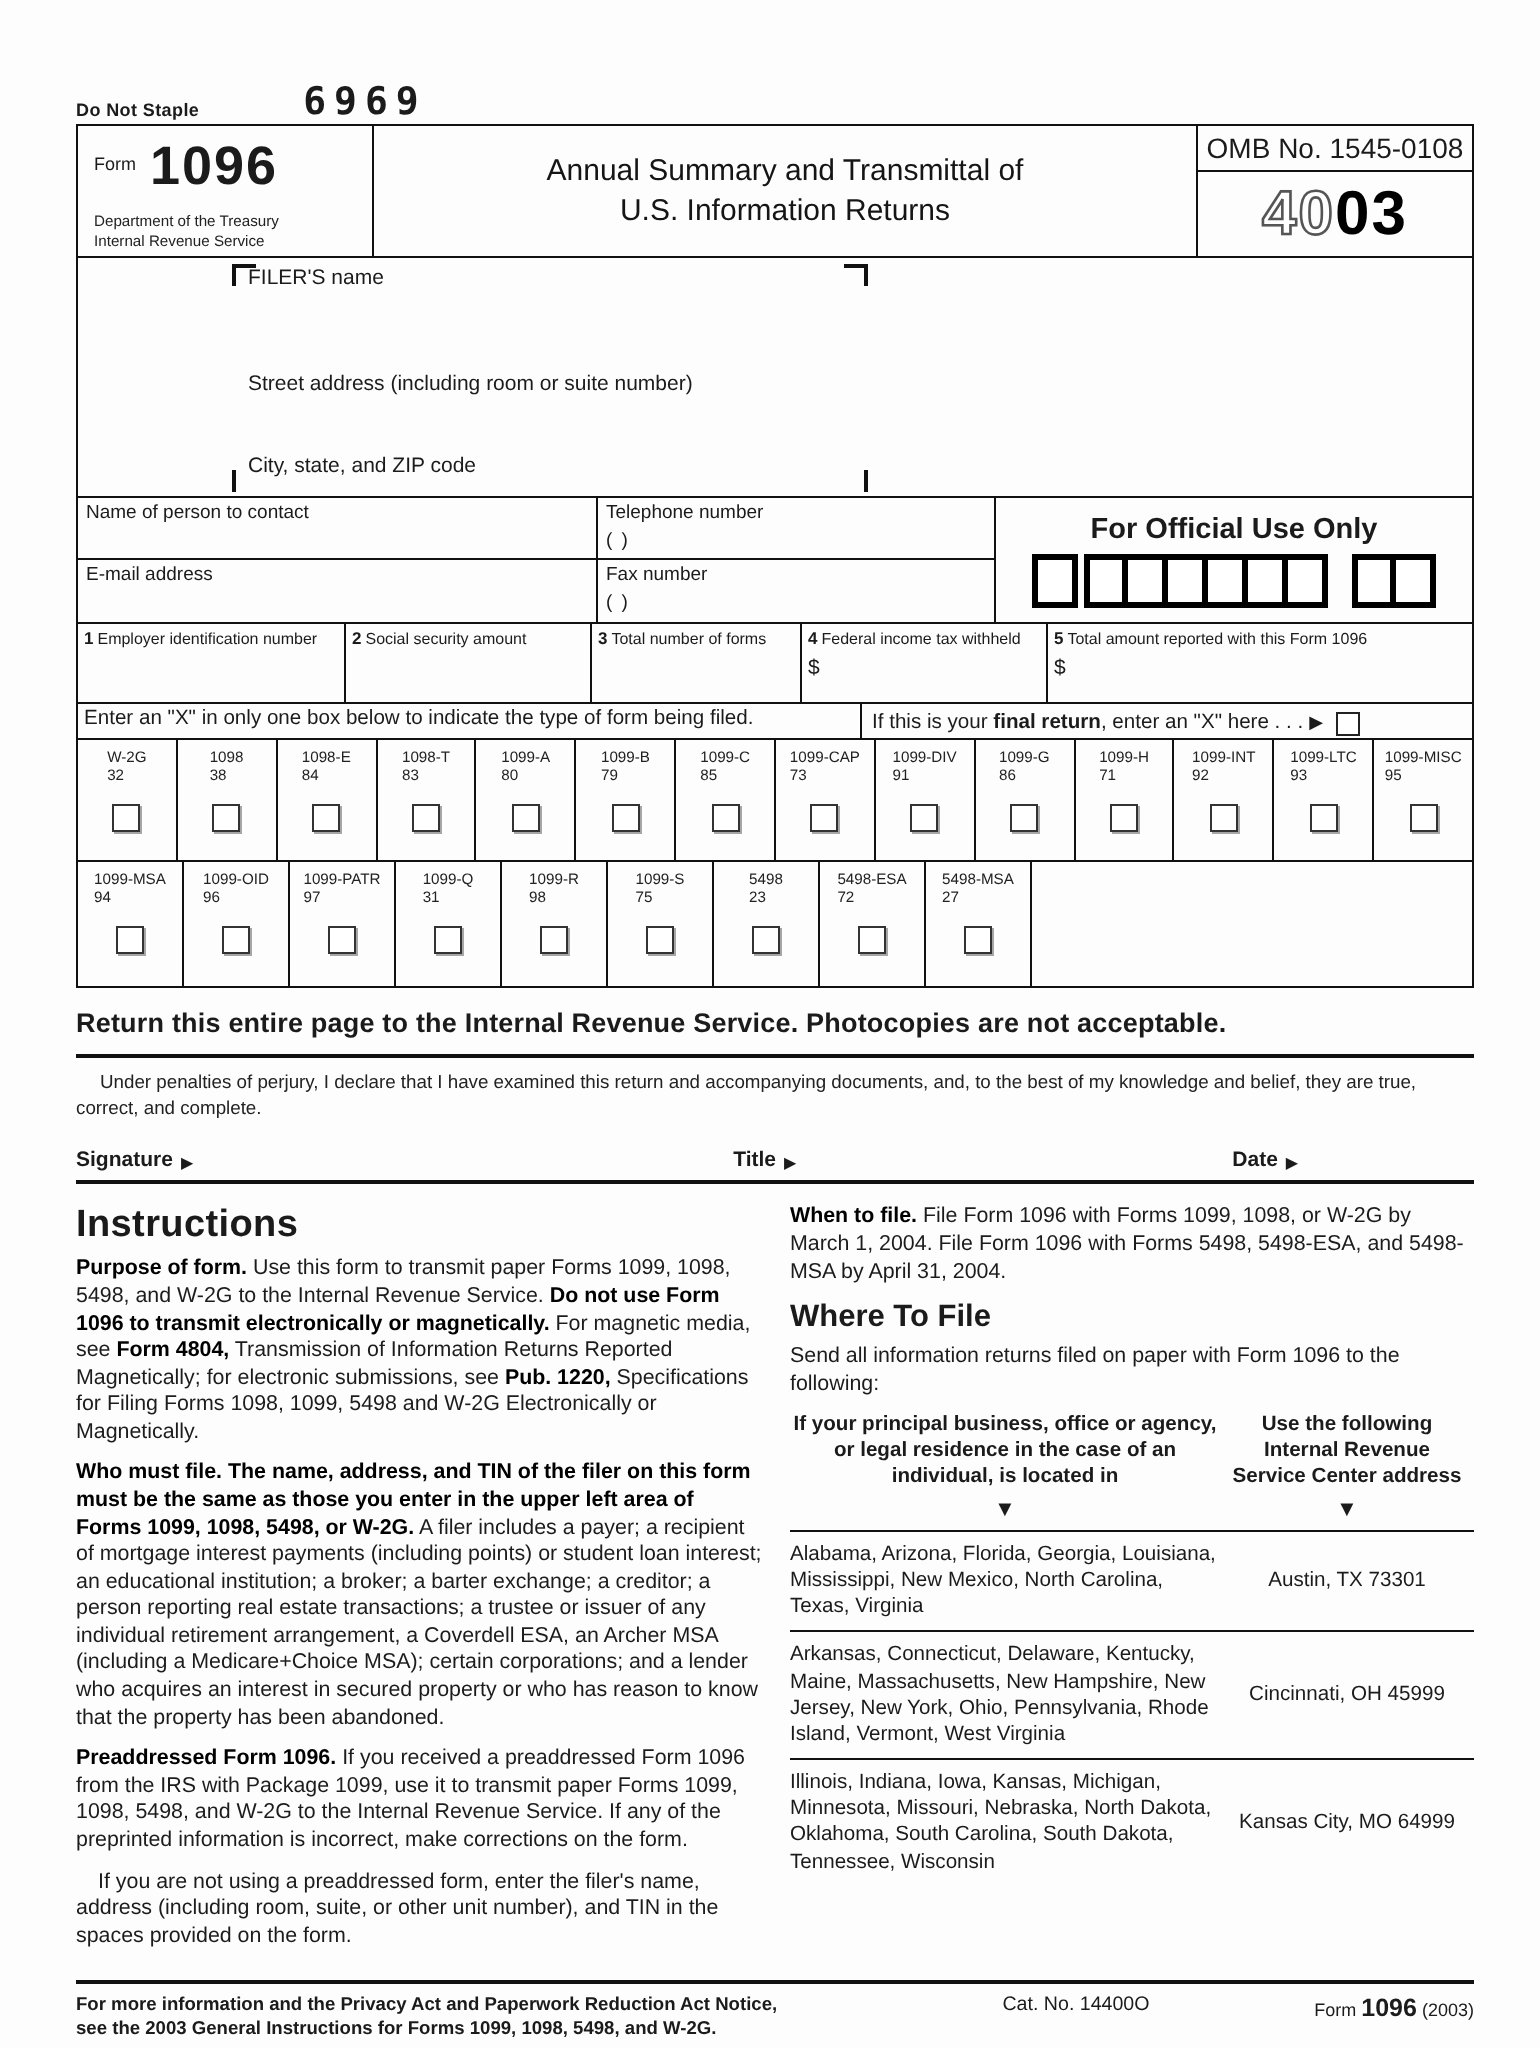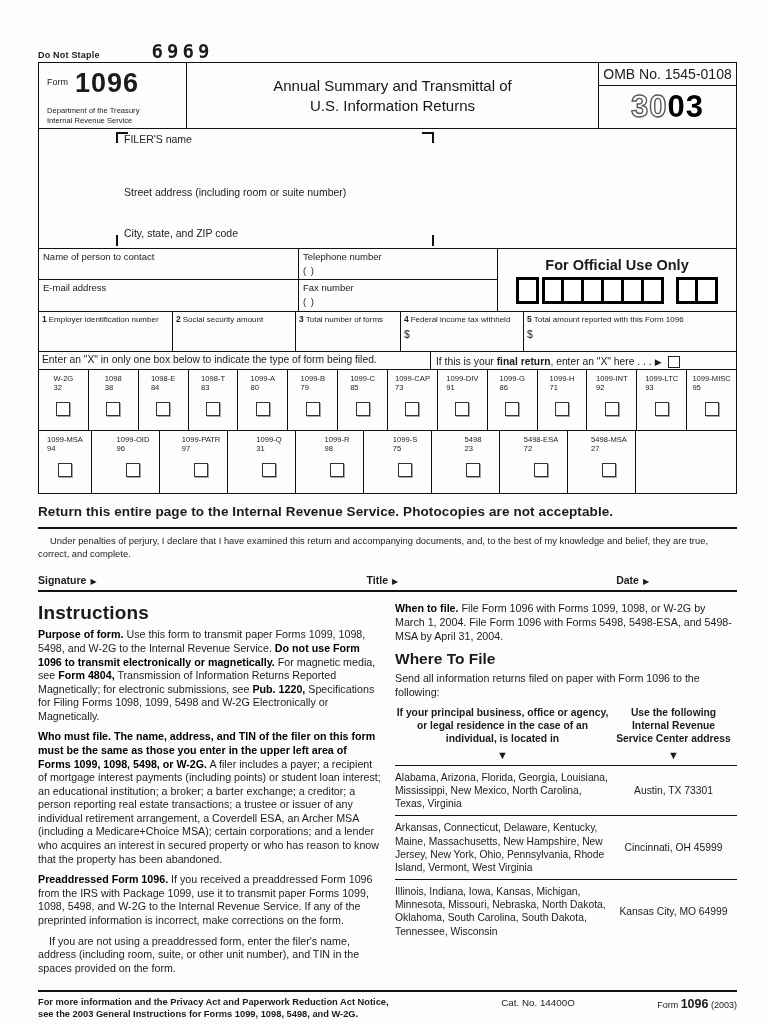--- a/index.html
+++ b/index.html
@@ -69,21 +69,21 @@
   
   .type-row { display:flex; height:18px; font-size:10.3px; border-bottom:1.1px solid #111; }
   .type-left { width:392px; border-right:1px solid #111; padding:2px 0 0 3px; }
   .type-right { flex:1; padding:2px 0 0 5px; display:flex; align-items:center; gap:3px; }
   .mini-arrow { font-size:9px; }
   .final-box { width:12px; height:12px; border:1.3px solid #222; display:inline-block; margin-left:3px; background:#fff; }
 
   
   .cb-row { display:flex; }
   .cb-row.r1 { height:61px; border-bottom:1.1px solid #111; }
-  .cb-row.r2 { height:62px;gap:15px; }
+  .cb-row.r2 { height:62px; }
   .cb-cell { display:flex; flex-direction:column; align-items:center; border-right:1px solid #111; padding-top:4px; }
   .r1 .cb-cell { flex:1; }
   .r2 .cb-cell { width:53px; }
   .cb-cell:last-child { border-right:none; }
   .r2 .filler { flex:1; border-right:none; }
   .cb-label { font-size:7.6px; text-align:left; line-height:1.25; height:22px; color:#222; }
   .cb-box { width:14px; height:14px; border:1.4px solid #333; background:#fff; box-shadow:1px 1px 0 rgba(60,60,60,.45); margin-top:6px; }
 
   
   .return-notice { font-size:13.5px; font-weight:bold; margin:10px 0 8px 0; letter-spacing:.1px; }
@@ -150,21 +150,21 @@
           <div>Internal Revenue Service</div>
         </div>
       </div>
       <div class="hdr-center">
         <div>Annual Summary and Transmittal of</div>
         <div>U.S. Information Returns</div>
       </div>
       <div class="hdr-right">
         <div class="omb">OMB No. 1545-0108</div>
         <div class="year">
-          <span class="year-outline">30</span>
+          <span class="year-outline">40</span>
               <span class="year-solid">03</span>
         </div>
       </div>
     </div>
 
     <div class="filer">
       <span class="mark tl"></span>
       <span class="mark tr"></span>
       <span class="mark bl"></span>
       <span class="mark br"></span>

